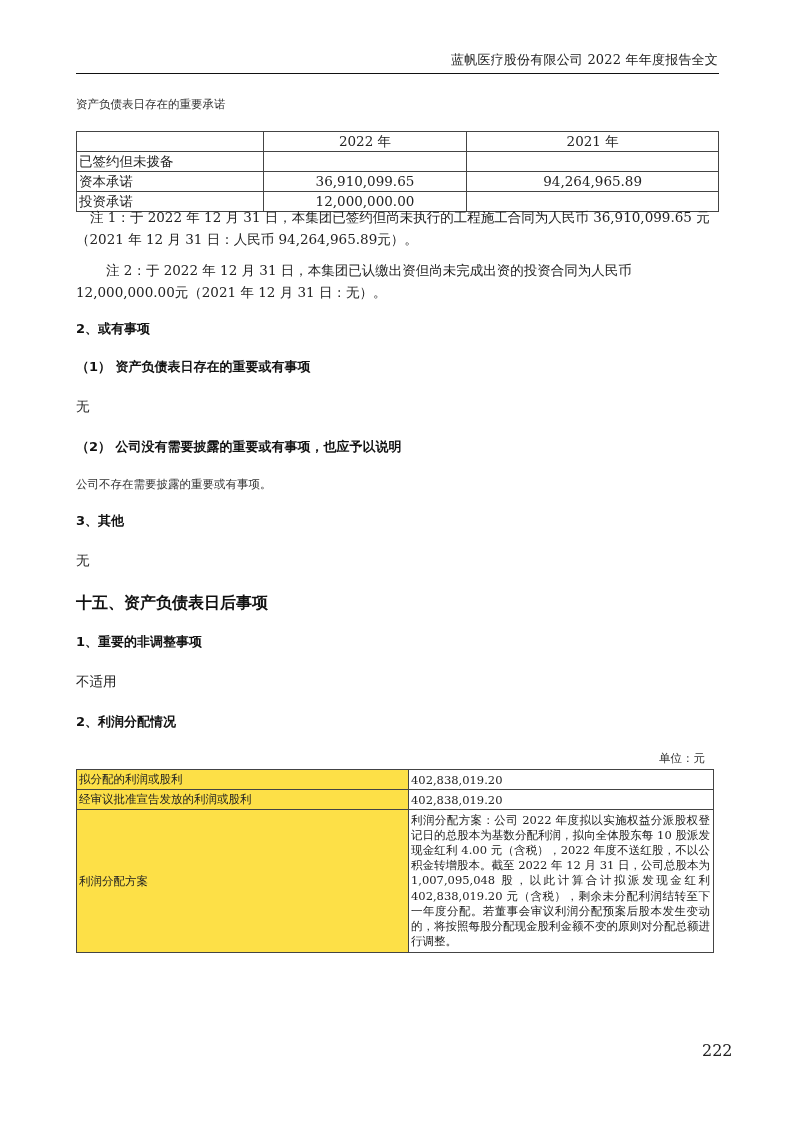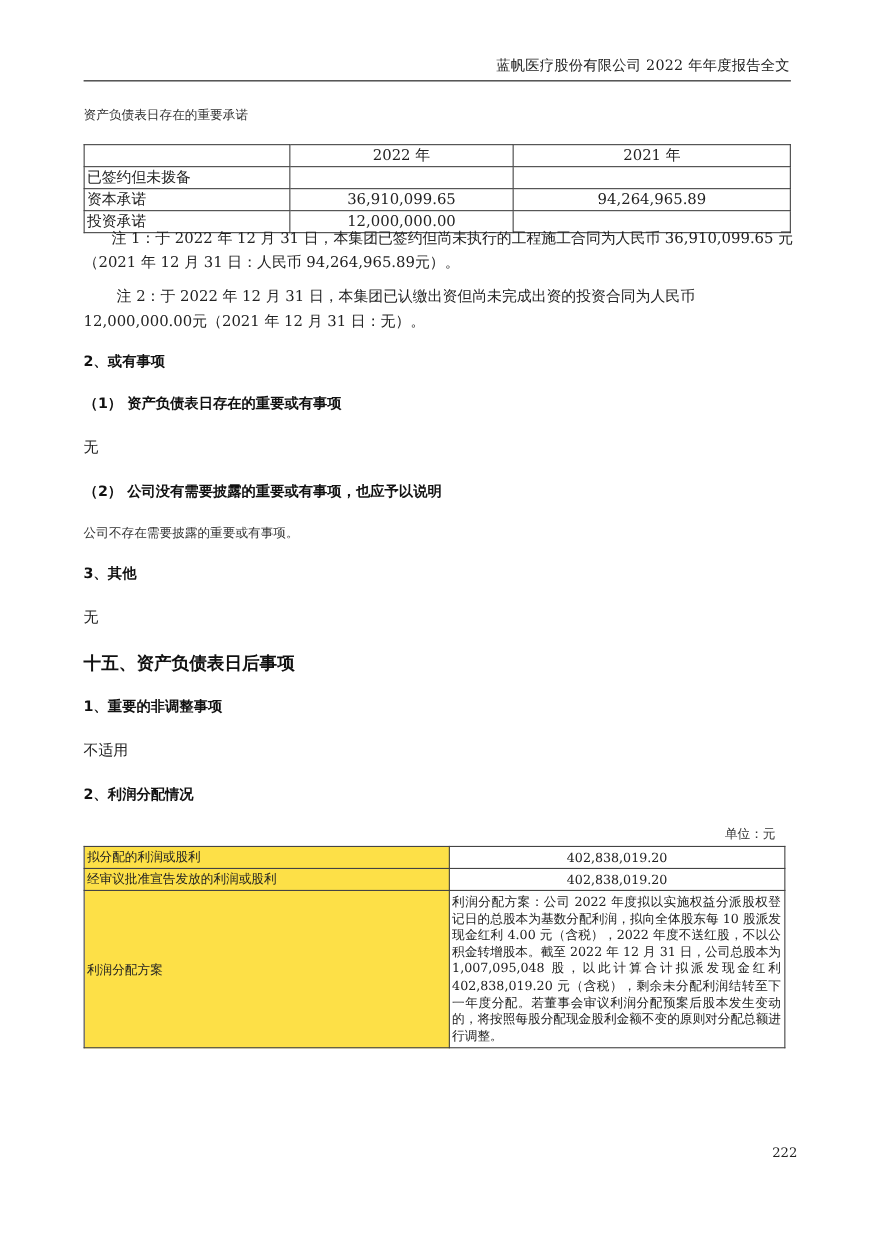--- a/index.html
+++ b/index.html
@@ -36,23 +36,23 @@
 
   .note { position: absolute; left: 76px; width: 645px; font-size: 13.5px; line-height: 22px; color: #222; }
 
   table.profit {
     position: absolute; left: 76px; top: 769px; width: 638px;
     border-collapse: collapse; font-size: 11.5px; color: #222;
     border: 1.5px solid #333;
   }
   table.profit td { border: 1px solid #444; padding: 0 2px; vertical-align: middle; }
   table.profit td.label { background: #fde047; width: 327px; height: 19px; }
-  table.profit td.val { text-align: center; height: 19px; }
+  table.profit td.val { text-align: left; height: 19px; }
   table.profit td.plan { font-size: 11.5px; line-height: 15.2px; padding: 1px 3px 1px 2px; text-align: justify; }
-  .page-num { position: absolute; left: 702px; top: 1041px; font-size: 12px; color: #222; }
+  .page-num { position: absolute; left: 702px; top: 1041px; font-size: 16px; color: #222; }
 </style>
 </head>
 <body>
 
 <div>
   <div class="header-title">蓝帆医疗股份有限公司 2022 年年度报告全文</div>
   <div class="header-rule"></div>
 </div>
 
 <div class="abs small" style="left:76px; top:97px;">资产负债表日存在的重要承诺</div>
@@ -81,21 +81,21 @@
   </tr>
   <tr>
     <td>投资承诺</td>
     <td class="c">12,000,000.00</td>
     <td class="c"></td>
   </tr>
 </tbody>
   </table>
 
 <div class="note" style="top:206px;">
-  <div style="padding-left:14px;text-align:right;">注 1：于 2022 年 12 月 31 日，本集团已签约但尚未执行的工程施工合同为人民币 36,910,099.65 元</div>
+  <div style="padding-left:14px;">注 1：于 2022 年 12 月 31 日，本集团已签约但尚未执行的工程施工合同为人民币 36,910,099.65 元</div>
   <div>（2021 年 12 月 31 日：人民币 94,264,965.89元）。</div>
 </div>
 
 <div class="note" style="top:259px;">
   <div style="padding-left:30px;">注 2：于 2022 年 12 月 31 日，本集团已认缴出资但尚未完成出资的投资合同为人民币</div>
   <div>12,000,000.00元（2021 年 12 月 31 日：无）。</div>
 </div>
 
 <div class="abs h-bold" style="left:76px; top:320px;">2、或有事项</div>
 <div class="abs h-bold" style="left:76px; top:358px;">（1） 资产负债表日存在的重要或有事项</div>

